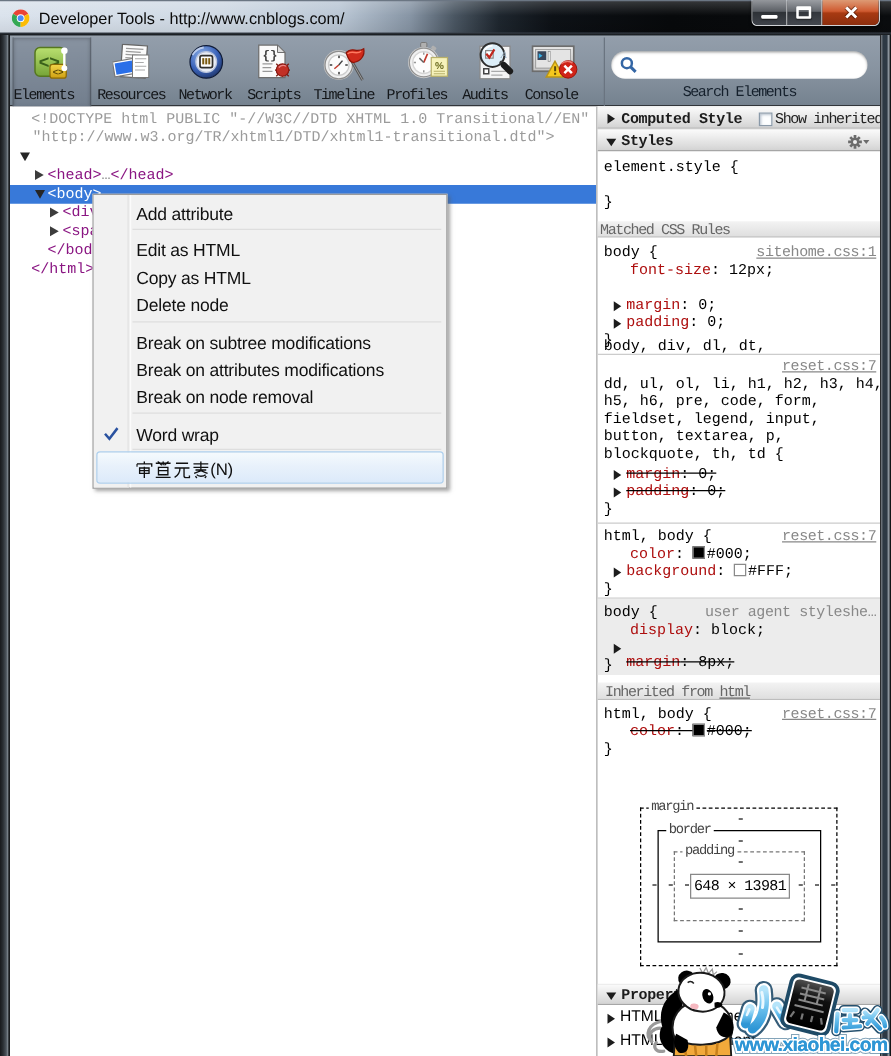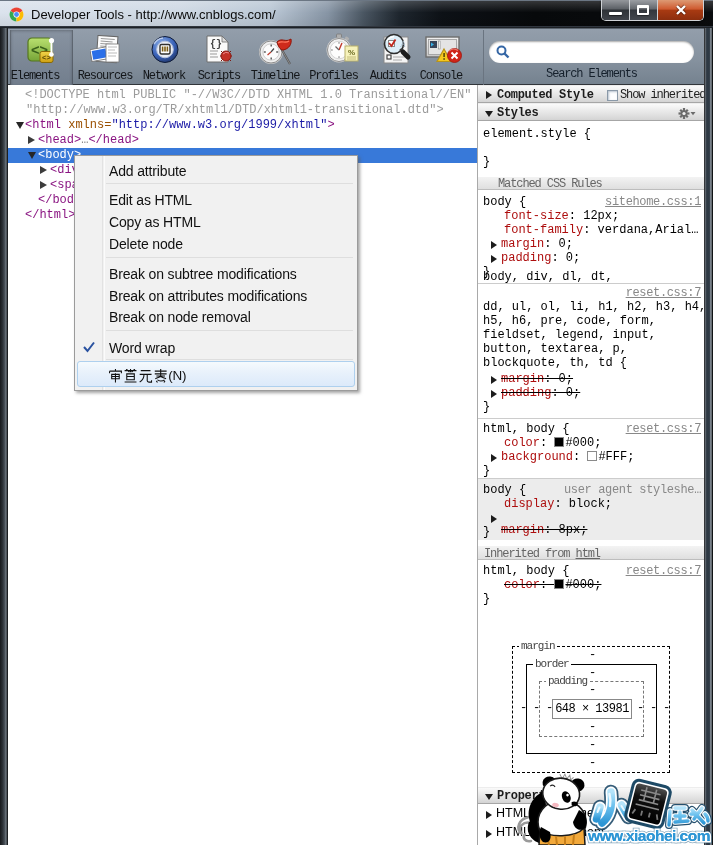--- a/index.html
+++ b/index.html
@@ -270,21 +270,20 @@
     </svg>
   </div>
   <div class="abs" id="searchlabel">Search Elements</div>
 </div>
 
 <div class="abs" id="tree">
   <div id="selrow" class="abs"></div>
   <div class="trow gray" style="left:17px;top:2px">&lt;!DOCTYPE html PUBLIC "-//W3C//DTD XHTML 1.0 Transitional//EN"</div>
   <div class="trow gray" style="left:18px;top:17px">"http://www.w3.org/TR/xhtml1/DTD/xhtml1-transitional.dtd"&gt;</div>
   <div class="arr arr-d" style="left:8px;top:36px"></div>
-  <div class="trow" style="left:17px;top:32px"><span class="tag">&lt;html </span><span class="attr">xmlns=</span><span class="val">"http://www.w3.org/1999/xhtml"</span><span class="tag">&gt;</span></div>
   <div class="arr arr-r" style="left:20px;top:50px"></div>
   <div class="trow" style="left:30px;top:47px"><span class="tag">&lt;head&gt;</span><span style="color:#888">…</span><span class="tag">&lt;/head&gt;</span></div>
   <div class="arr arr-d" style="left:20px;top:66px"></div>
   <div class="trow" style="left:30px;top:62px;color:#fff">&lt;body&gt;</div>
   <div class="arr arr-r" style="left:32px;top:80px"></div>
   <div class="trow" style="left:42px;top:77px"><span class="tag">&lt;div </span><span class="attr">id=</span><span class="val">"wrapper"</span><span class="tag">&gt;</span></div>
   <div class="arr arr-r" style="left:32px;top:95px"></div>
   <div class="trow" style="left:42px;top:92px"><span class="tag">&lt;span&gt;</span></div>
   <div class="trow" style="left:30px;top:107px"><span class="tag">&lt;/body&gt;</span></div>
   <div class="trow" style="left:17px;top:122px"><span class="tag">&lt;/html&gt;</span></div>
@@ -310,27 +309,26 @@
             <line x1="9.8" y1="2.7" x2="2.2" y2="10.3"></line>
           </g>
       <circle cx="6" cy="6.5" r="1.6" fill="#f0f0f0"></circle>
       <path d="M12.5 5 L17.5 5 L15 8.2 Z"></path>
         </g>
     </svg>
   </div>
   <div class="srow" style="left:5px;top:42px">element.style {</div>
   <div class="srow" style="left:5px;top:70px">}</div>
   <div class="sbar2" style="top:92px;height:13px">
-      <span style="position:absolute;left:20px;top:0">Matched CSS Rules</span>
+      <span style="position:absolute;left:2px;top:0">Matched CSS Rules</span>
     </div>
 
   <div class="srow" style="left:5px;top:110px">body {</div>
     <div class="slink" style="top:110px;right:3px">sitehome.css:1</div>
   <div class="srow" style="left:26px;top:124px"><span class="pname">font-size</span>: 12px;</div>
-  <div class="srow" style="left:26px;top:138px"><span class="pname">font-family</span>: verdana,Arial…</div>
   <div class="arr arr-r" style="left:13px;top:156px;border-left-color:#1c1c1c;border-top-width:4px;border-bottom-width:4px;border-left-width:6px"></div>
   <div class="srow" style="left:23px;top:152px"><span class="pname">margin</span>: 0;</div>
   <div class="arr arr-r" style="left:13px;top:170px;border-left-color:#1c1c1c;border-top-width:4px;border-bottom-width:4px;border-left-width:6px"></div>
   <div class="srow" style="left:23px;top:166px"><span class="pname">padding</span>: 0;</div>
   <div class="srow" style="left:5px;top:180px">}</div>
   <div class="divid" style="top:198px"></div>
 
   <div class="srow" style="left:5px;top:185px">body, div, dl, dt,</div>
     <div class="slink" style="top:201px;right:3px">reset.css:7</div>
   <div class="srow" style="left:5px;top:215px">dd, ul, ol, li, h1, h2, h3, h4,</div>

